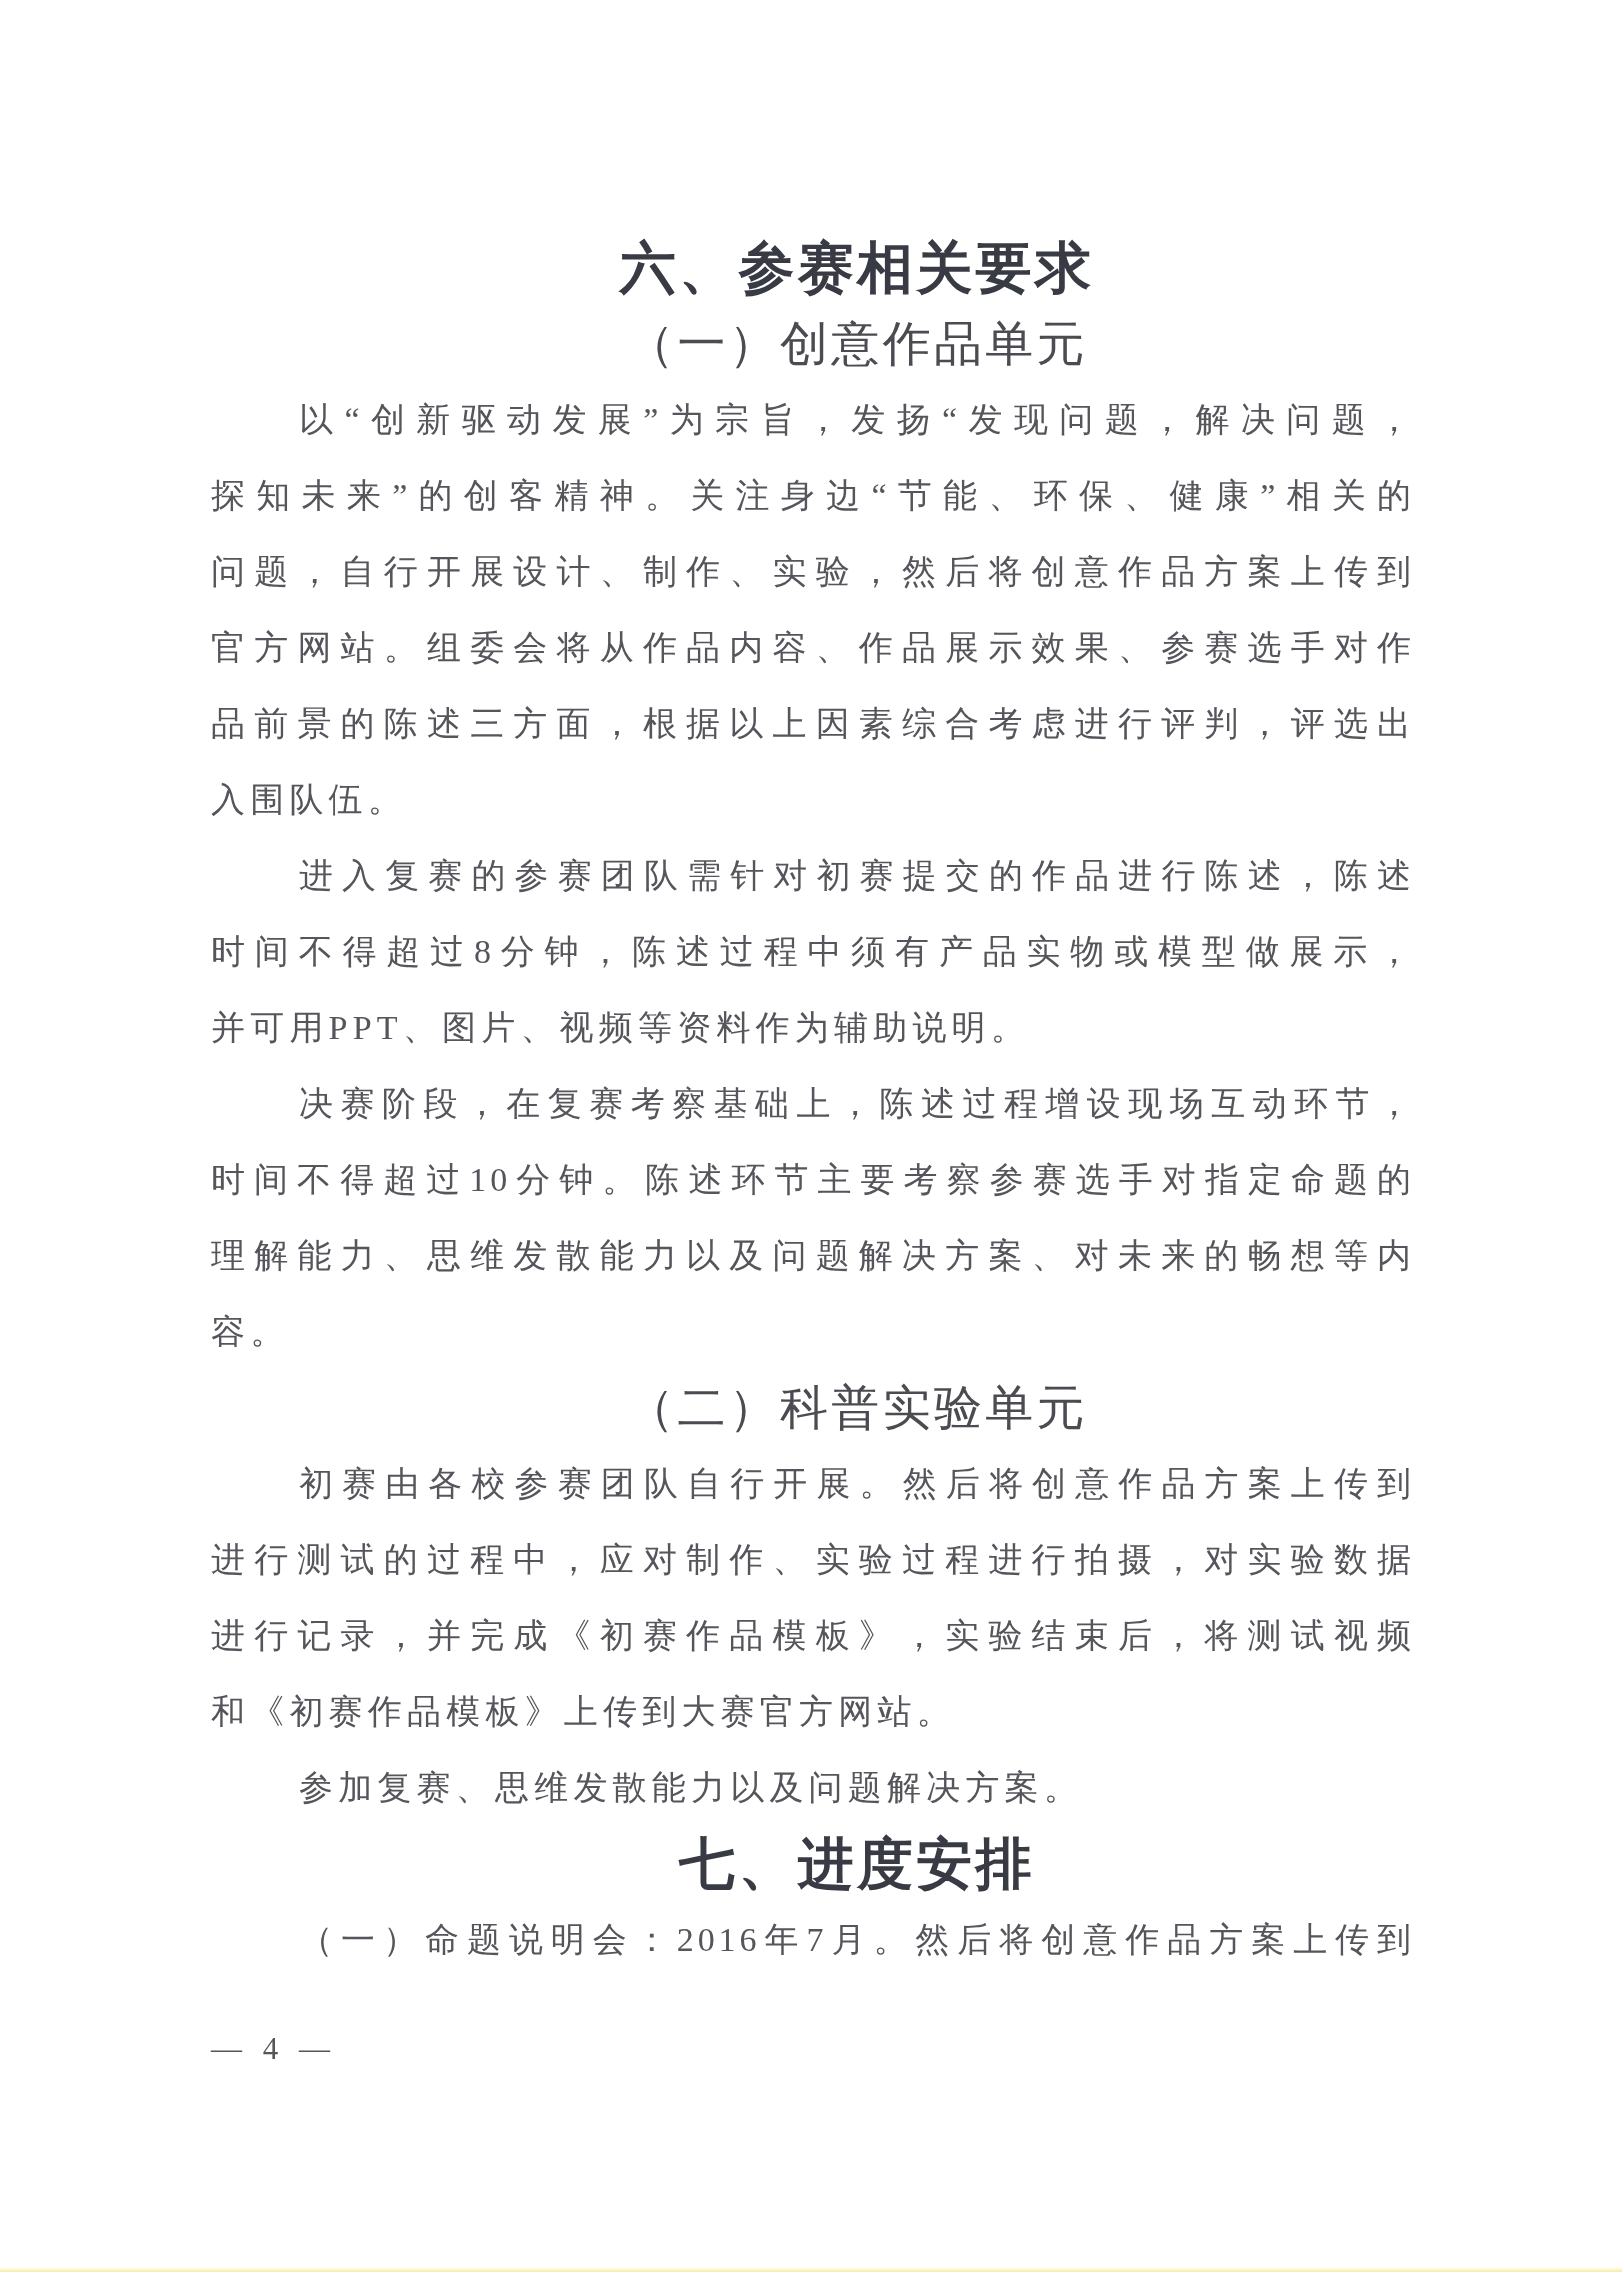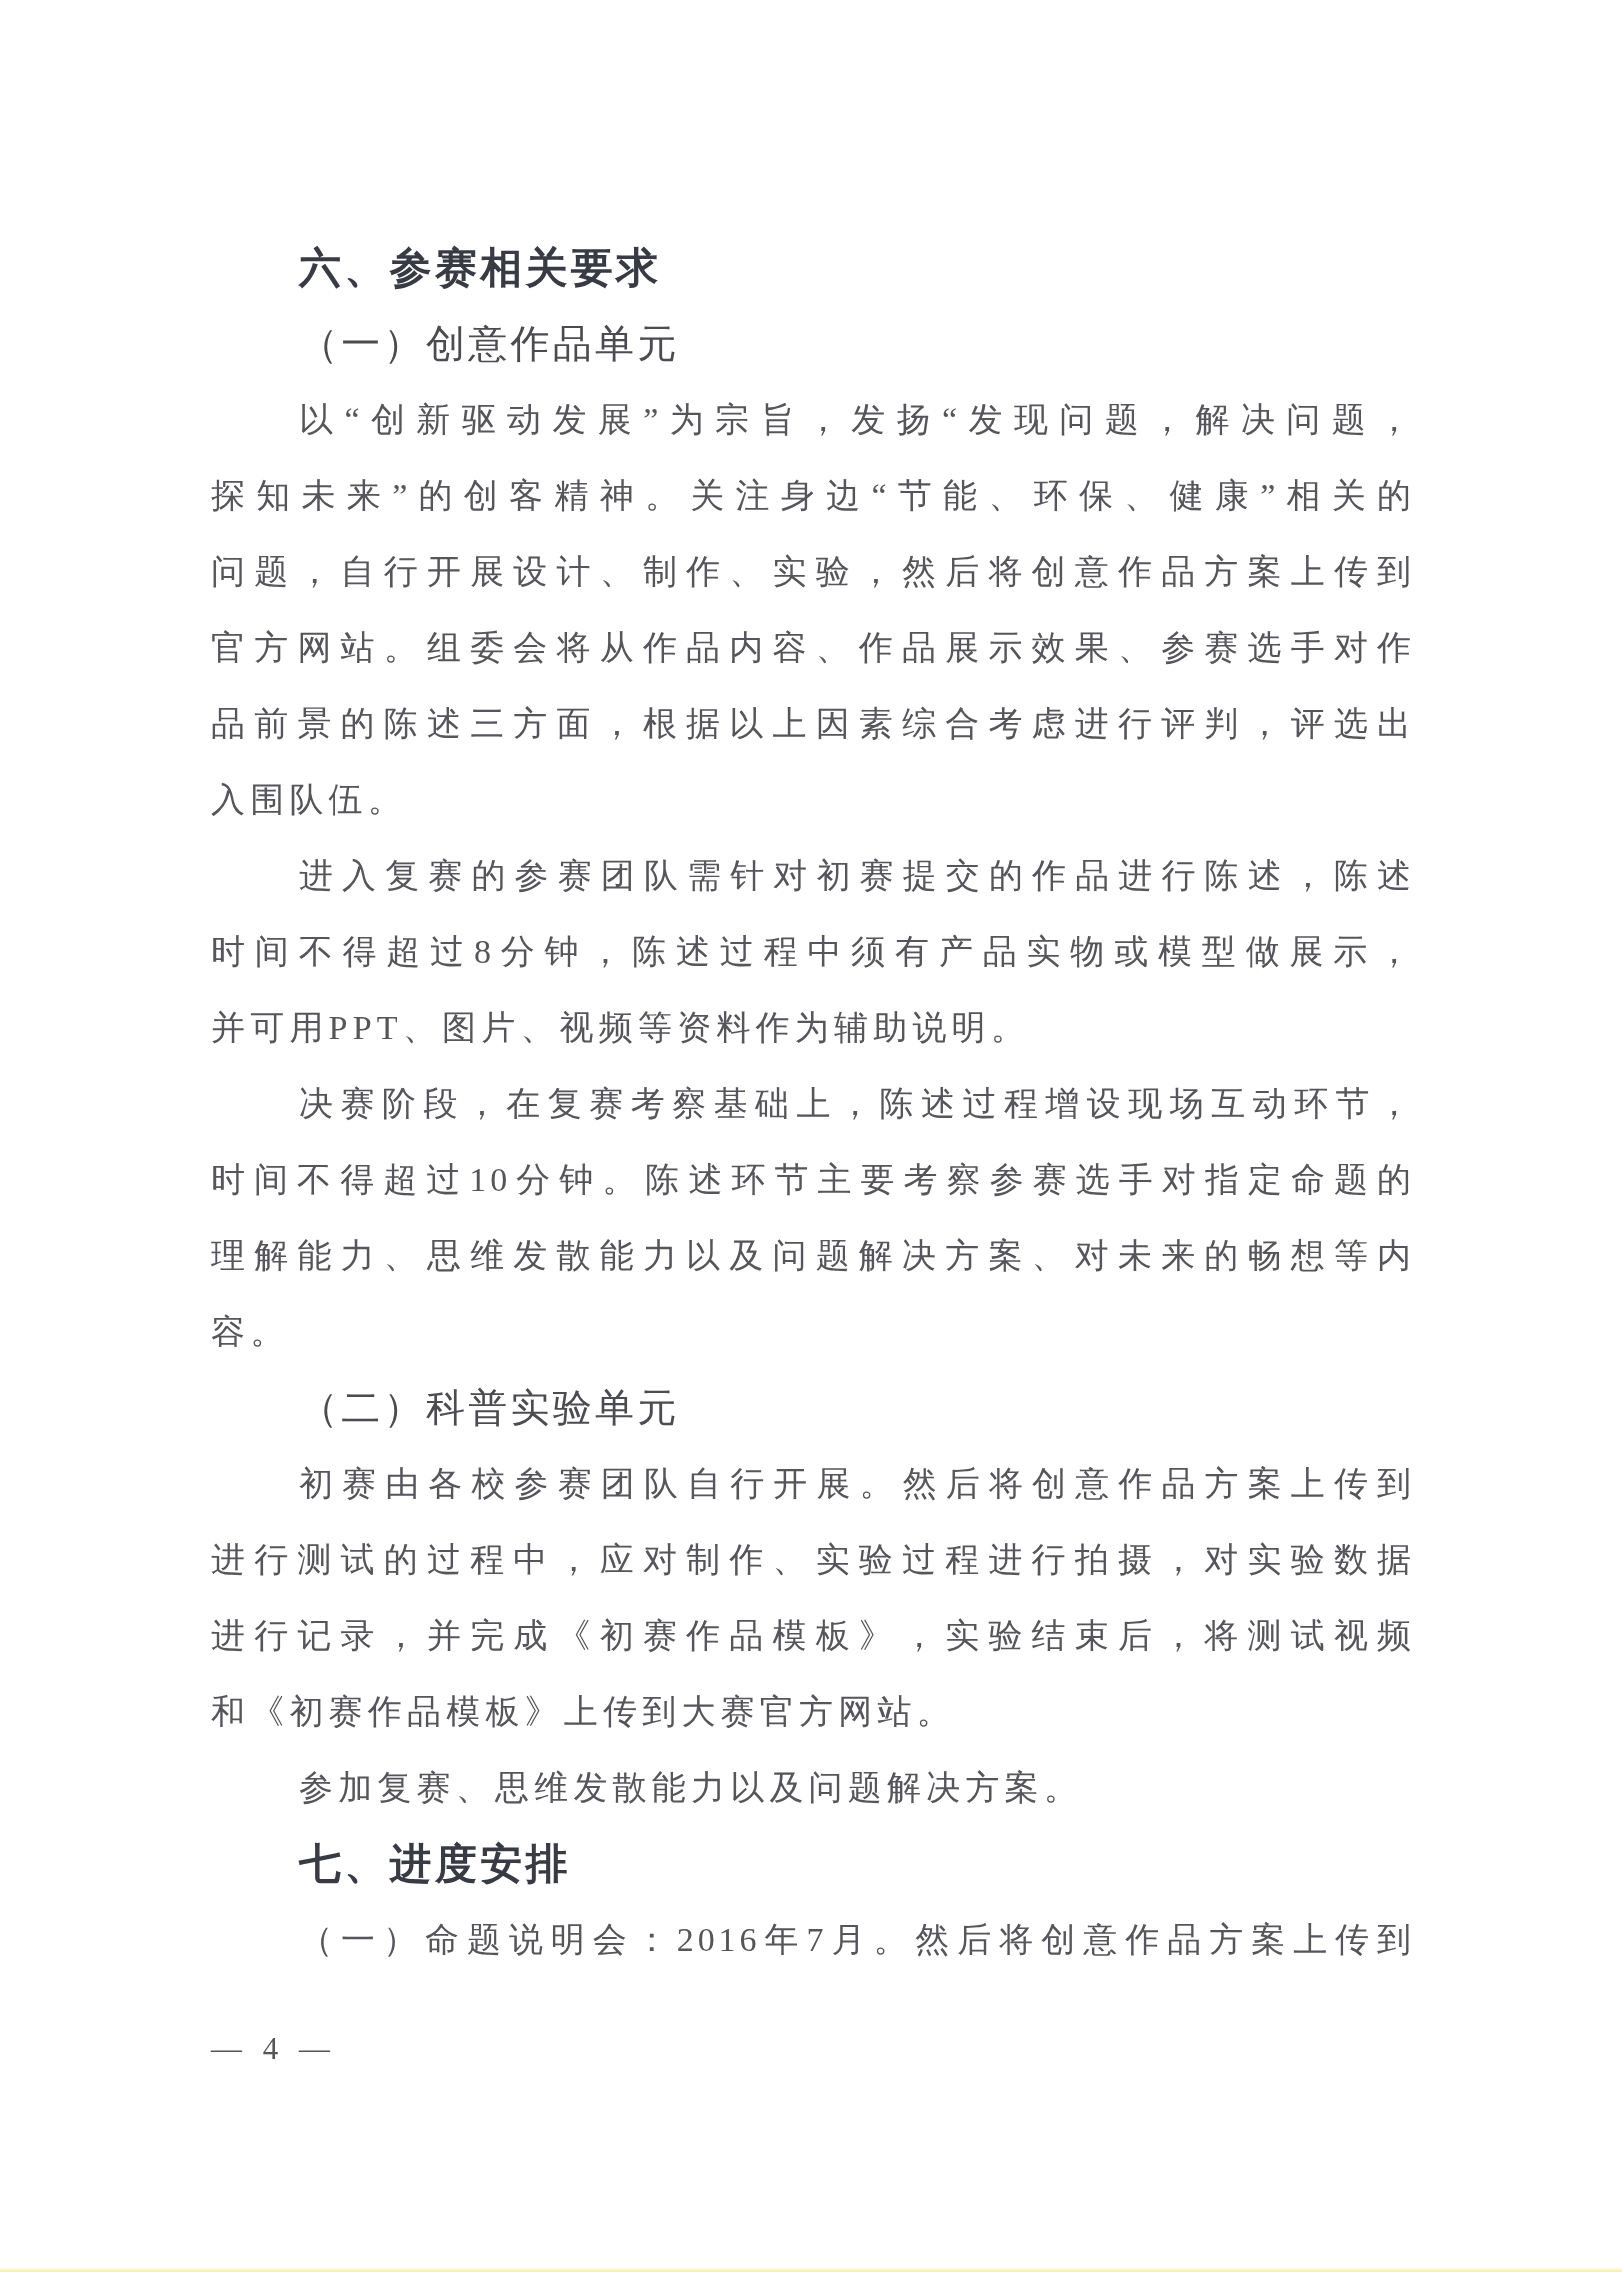--- a/index.html
+++ b/index.html
@@ -51,32 +51,32 @@
   .line.start-short {
     padding-left: 88px;
     letter-spacing: 5.2px;
     text-align: left;
   }
   
   .line.h1 {
     padding-left: 88px;
     font-family: "Liberation Sans", "DejaVu Sans", sans-serif;
     font-weight: 700;
-    font-size: 42px;
+    font-size: 56px;
     letter-spacing: 3.3px;
     color: #383b44;
-    text-align: left;
+    text-align: center;
   }
   
   .line.sub {
     padding-left: 88px;
-    font-size: 39px;
+    font-size: 48px;
     letter-spacing: 3.3px;
     color: #4b4b52;
-    text-align: left;
+    text-align: center;
   }
   .page-number {
     position: absolute;
     left: 211px;
     top: 2026px;
     height: 46px;
     line-height: 46px;
     font-size: 31px;
     letter-spacing: 6.5px;
     color: #55555a;

